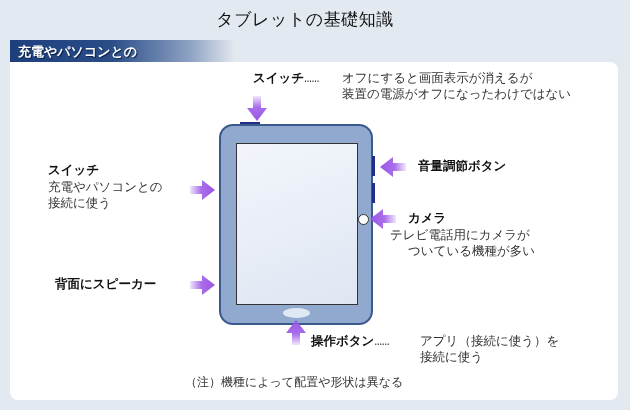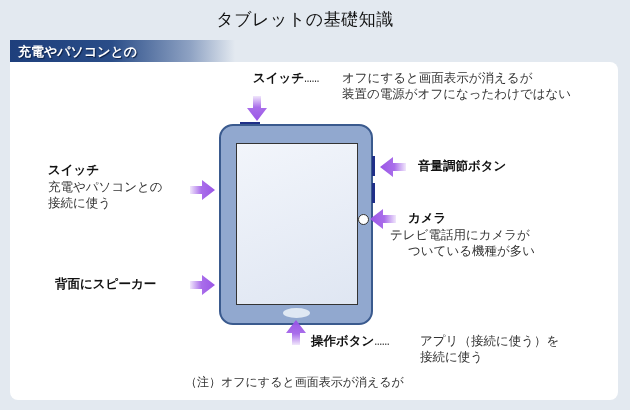--- a/index.html
+++ b/index.html
@@ -134,13 +134,13 @@
 <div class="lbl b" style="left:408px;top:211px">カメラ</div>
 <div class="lbl n" style="left:390px;top:228px">テレビ電話用にカメラが</div>
 <div class="lbl n" style="left:408px;top:244px">ついている機種が多い</div>
 
 <div class="lbl" style="left:311px;top:334px">
   <span class="b">操作ボタン</span><span class="n">……</span>
 </div>
 <div class="lbl n" style="left:420px;top:334px">アプリ（接続に使う）を</div>
 <div class="lbl n" style="left:420px;top:350px">接続に使う</div>
 
-<div class="lbl n" style="left:185px;top:375px;font-size:12px">（注）オフにすると画面表示が消えるが</div>
+<div class="lbl n" style="left:185px;top:375px;font-size:12px">（注）機種によって配置や形状は異なる</div>
 
 </body></html>

